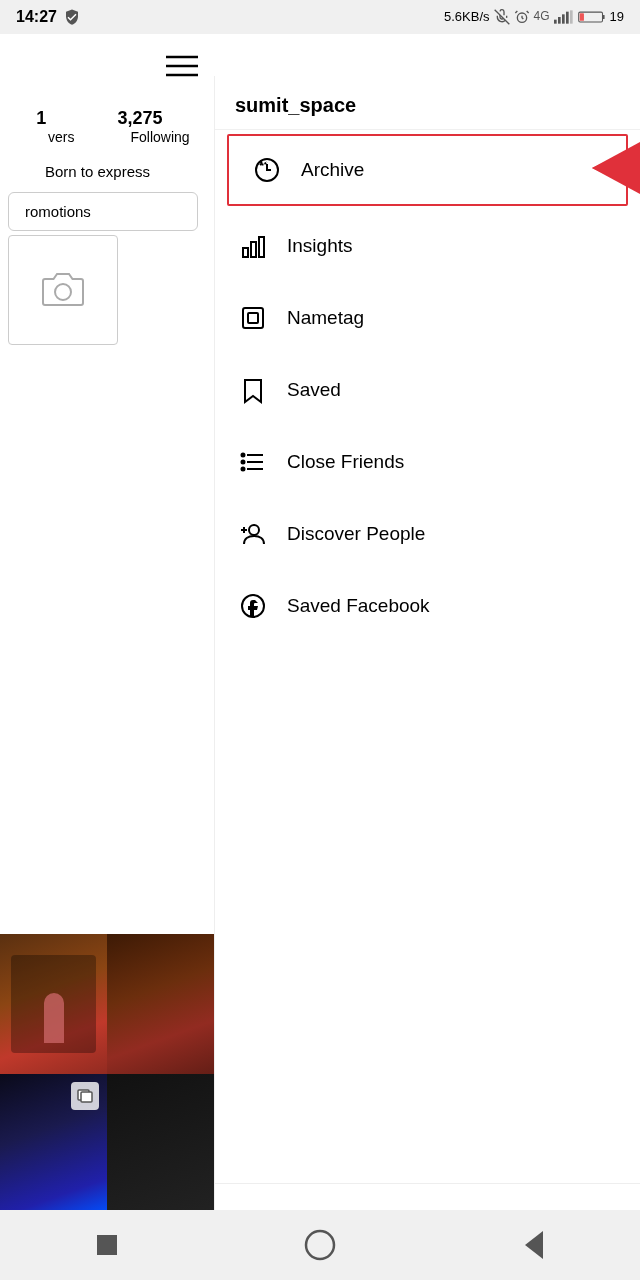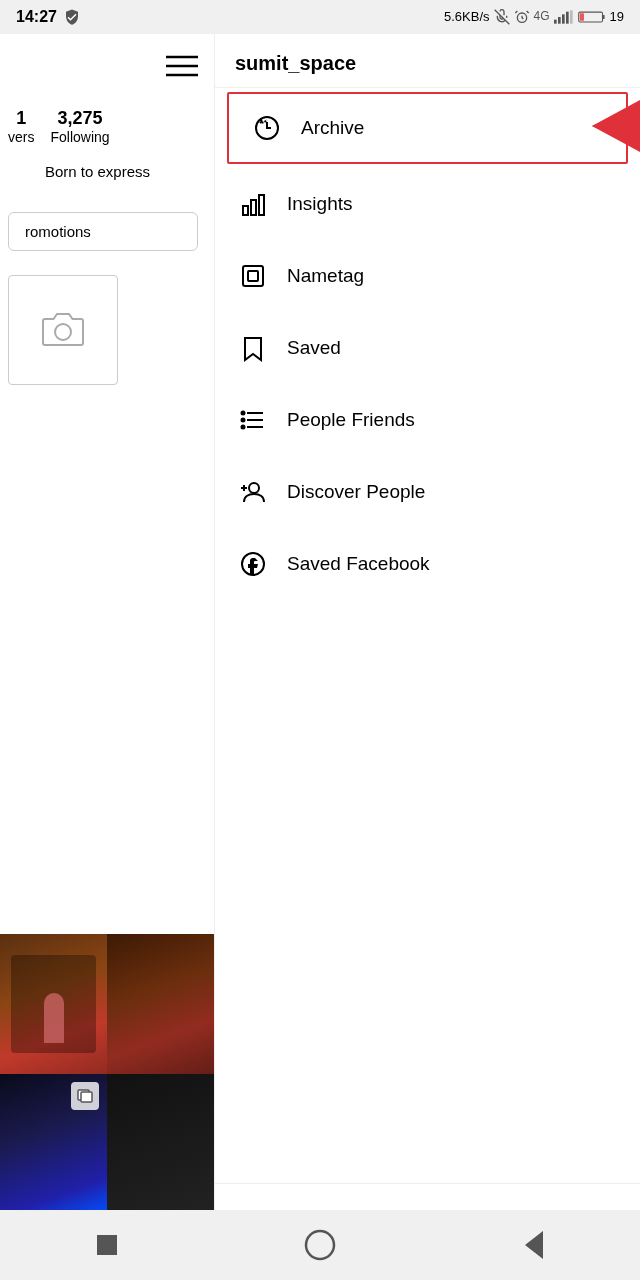--- a/index.html
+++ b/index.html
@@ -76,33 +76,34 @@
       align-items: center;
     }
     .stat-number {
       font-size: 18px;
       font-weight: 700;
       color: #000;
     }
     .stat-label {
       font-size: 14px;
       color: #000;
+      margin-left: 40px;
     }
 
     
     .bio-text {
       padding: 8px 8px;
       font-size: 15px;
       color: #000;
       margin-left: 37px;
     }
 
     
     .promotions-btn {
-      margin: 24px 8px;
+      margin: 4px 8px;
       border: 1px solid #ccc;
       border-radius: 6px;
       padding: 10px 16px;
       font-size: 15px;
       font-weight: 500;
       color: #000;
       background: #fff;
       width: 190px;
     }
 
@@ -155,20 +156,21 @@
       font-size: 14px;
     }
 
     
     .right-drawer {
       flex: 1;
       background: #fff;
       border-left: 1px solid #eee;
       display: flex;
       flex-direction: column;
+      margin-top: 42px;
     }
 
     
     .drawer-header {
       padding: 18px 20px 12px;
       border-bottom: 1px solid #f0f0f0;
     }
     .drawer-username {
       font-size: 20px;
       font-weight: 600;
@@ -409,21 +411,21 @@
         <div class="menu-icon">
           <svg viewBox="0 0 28 28" fill="none" stroke="#000" stroke-width="2">
             <line x1="8" y1="7" x2="24" y2="7"></line>
             <line x1="8" y1="14" x2="24" y2="14"></line>
             <line x1="8" y1="21" x2="24" y2="21"></line>
             <circle cx="4" cy="7" r="1.5" fill="#000"></circle>
             <circle cx="4" cy="14" r="1.5" fill="#000"></circle>
             <circle cx="4" cy="21" r="1.5" fill="#000"></circle>
           </svg>
         </div>
-        <span class="menu-label">People Friends</span>
+        <span class="menu-label">Close Friends</span>
       </div>
 
       <div class="menu-item">
         <div class="menu-icon">
           <svg viewBox="0 0 28 28" fill="none" stroke="#000" stroke-width="2">
             <circle cx="15" cy="10" r="5"></circle>
             <path d="M5 24c0-5 4-8 10-8s10 3 10 8"></path>
             <line x1="2" y1="10" x2="8" y2="10"></line>
             <line x1="5" y1="7" x2="5" y2="13"></line>
           </svg>

